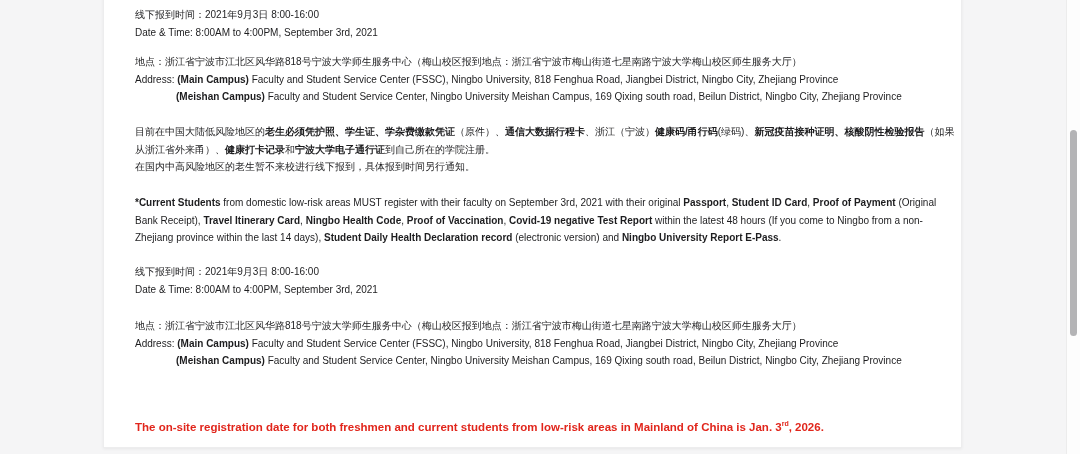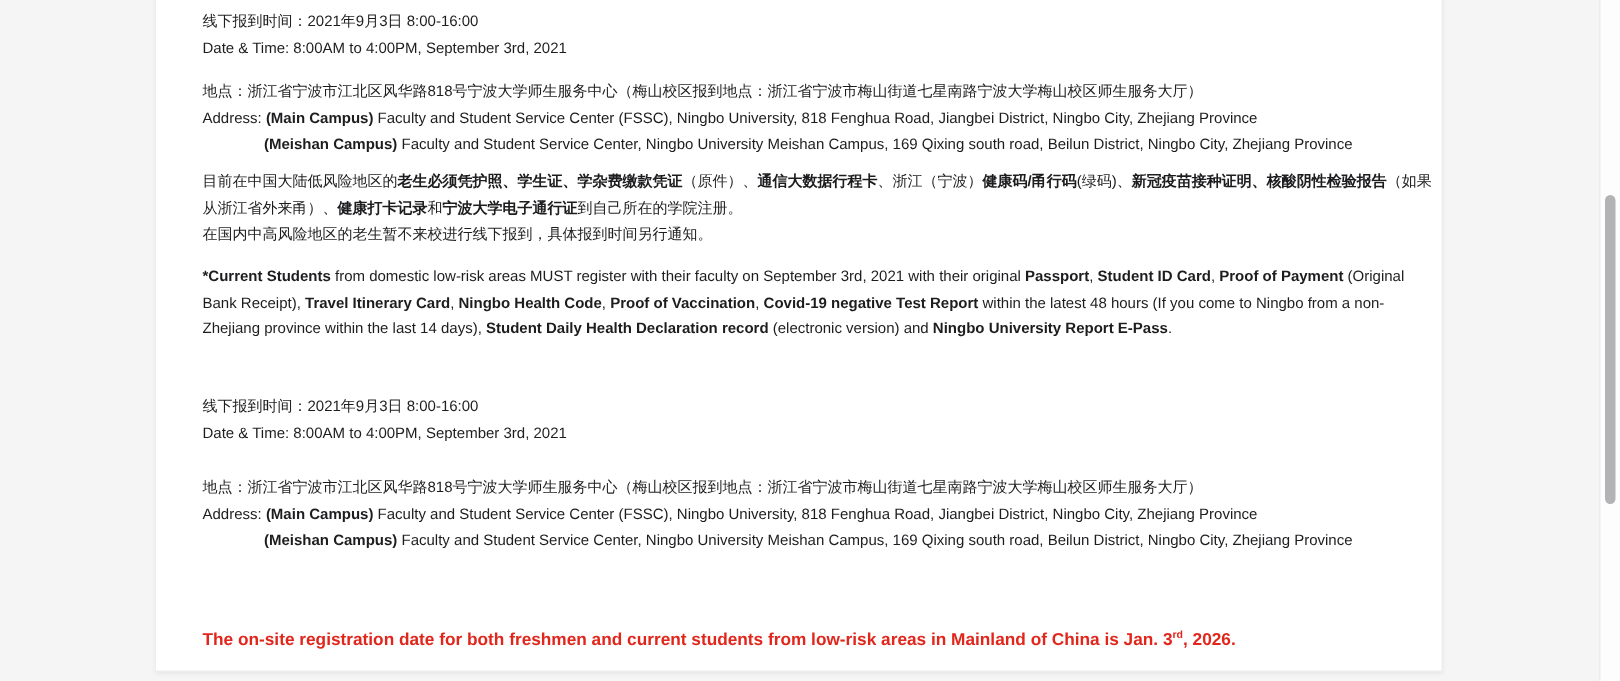--- a/index.html
+++ b/index.html
@@ -44,26 +44,26 @@
     <div class="blocks" id="blocks">
         <div class="tblock" style="top: 6px;">
           <div class="line cn"><span class="seg">线下报到时间：2021年9月3日 8:00-16:00</span></div>
           <div class="line en"><span class="seg">Date &amp; Time: 8:00AM to 4:00PM, September 3rd, 2021</span></div>
         </div>
         <div class="tblock" style="top: 53px;">
           <div class="line cn"><span class="seg">地点：浙江省宁波市江北区风华路818号宁波大学师生服务中心（梅山校区报到地点：浙江省宁波市梅山街道七星南路宁波大学梅山校区师生服务大厅）</span></div>
           <div class="line en"><span class="seg">Address: </span><span class="seg b">(Main Campus)</span><span class="seg"> Faculty and Student Service Center (FSSC), Ningbo University, 818 Fenghua Road, Jiangbei District, Ningbo City, Zhejiang Province</span></div>
           <div class="line en" style="padding-left: 41px;"><span class="seg b">(Meishan Campus)</span><span class="seg"> Faculty and Student Service Center, Ningbo University Meishan Campus, 169 Qixing south road, Beilun District, Ningbo City, Zhejiang Province</span></div>
         </div>
-        <div class="tblock" style="top: 113px;">
+        <div class="tblock" style="top: 123px;">
           <div class="line cn"><span class="seg">目前在中国大陆低风险地区的</span><span class="seg b">老生必须凭护照、学生证、学杂费缴款凭证</span><span class="seg">（原件）、</span><span class="seg b">通信大数据行程卡</span><span class="seg">、浙江（宁波）</span><span class="seg b">健康码/甬行码</span><span class="seg">(绿码)、</span><span class="seg b">新冠疫苗接种证明、核酸阴性检验报告</span><span class="seg">（如果</span></div>
           <div class="line cn"><span class="seg">从浙江省外来甬）、</span><span class="seg b">健康打卡记录</span><span class="seg">和</span><span class="seg b">宁波大学电子通行证</span><span class="seg">到自己所在的学院注册。</span></div>
           <div class="line cn"><span class="seg">在国内中高风险地区的老生暂不来校进行线下报到，具体报到时间另行通知。</span></div>
         </div>
-        <div class="tblock" style="top: 176px;">
+        <div class="tblock" style="top: 194px;">
           <div class="line en"><span class="seg b">*Current Students</span><span class="seg"> from domestic low-risk areas MUST register with their faculty on September 3rd, 2021 with their original </span><span class="seg b">Passport</span><span class="seg">, </span><span class="seg b">Student ID Card</span><span class="seg">, </span><span class="seg b">Proof of Payment</span><span class="seg"> (Original</span></div>
           <div class="line en"><span class="seg">Bank Receipt), </span><span class="seg b">Travel Itinerary Card</span><span class="seg">, </span><span class="seg b">Ningbo Health Code</span><span class="seg">, </span><span class="seg b">Proof of Vaccination</span><span class="seg">, </span><span class="seg b">Covid-19 negative Test Report</span><span class="seg"> within the latest 48 hours (If you come to Ningbo from a non-</span></div>
           <div class="line en"><span class="seg">Zhejiang province within the last 14 days), </span><span class="seg b">Student Daily Health Declaration record</span><span class="seg"> (electronic version) and </span><span class="seg b">Ningbo University Report E-Pass</span><span class="seg">.</span></div>
         </div>
         <div class="tblock" style="top: 263px;">
           <div class="line cn"><span class="seg">线下报到时间：2021年9月3日 8:00-16:00</span></div>
           <div class="line en"><span class="seg">Date &amp; Time: 8:00AM to 4:00PM, September 3rd, 2021</span></div>
         </div>
         <div class="tblock" style="top: 317px;">
           <div class="line cn"><span class="seg">地点：浙江省宁波市江北区风华路818号宁波大学师生服务中心（梅山校区报到地点：浙江省宁波市梅山街道七星南路宁波大学梅山校区师生服务大厅）</span></div>

